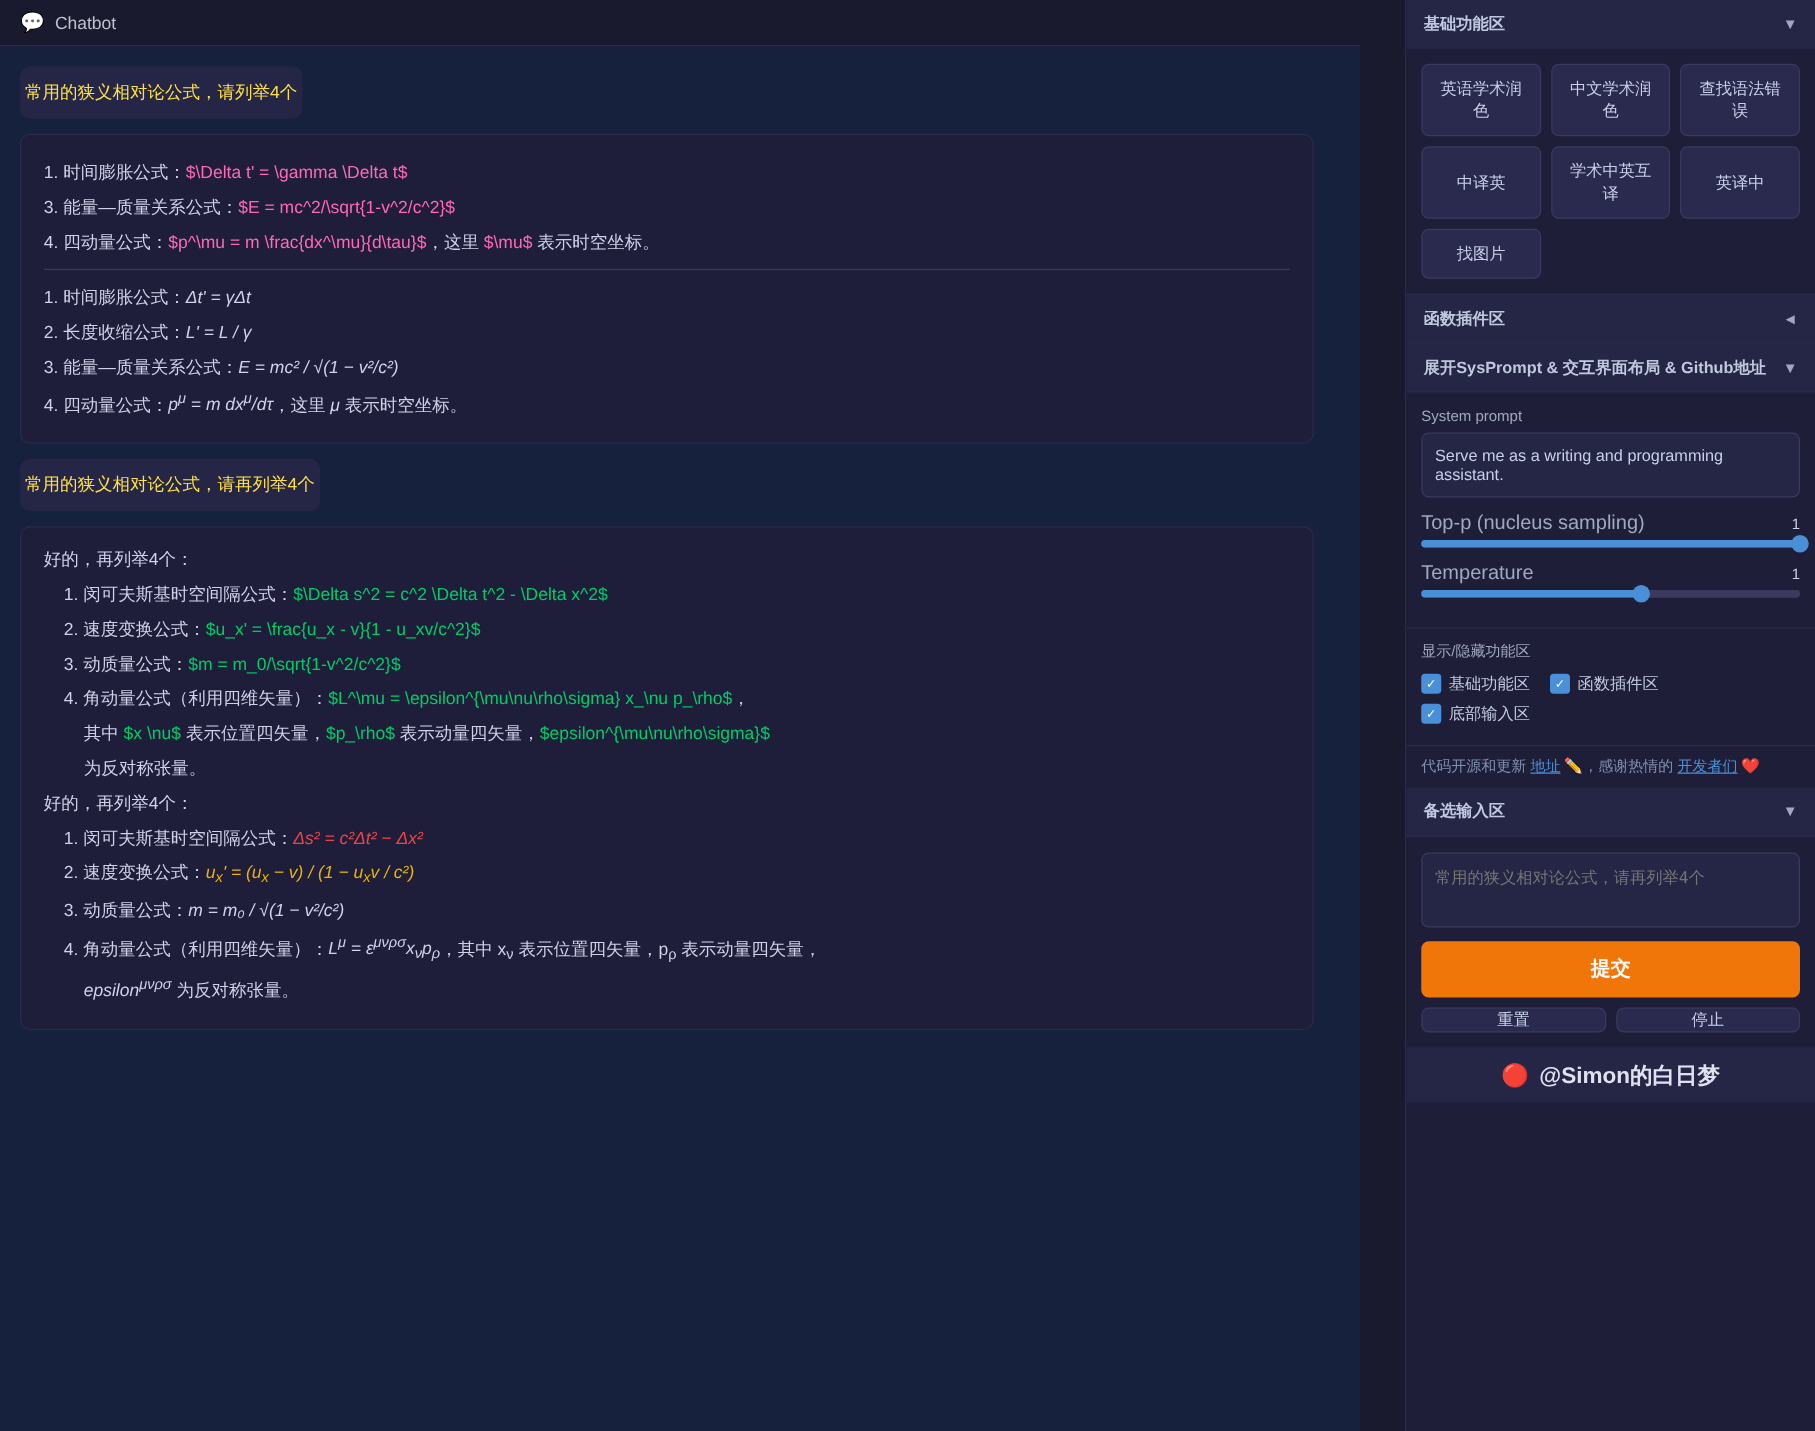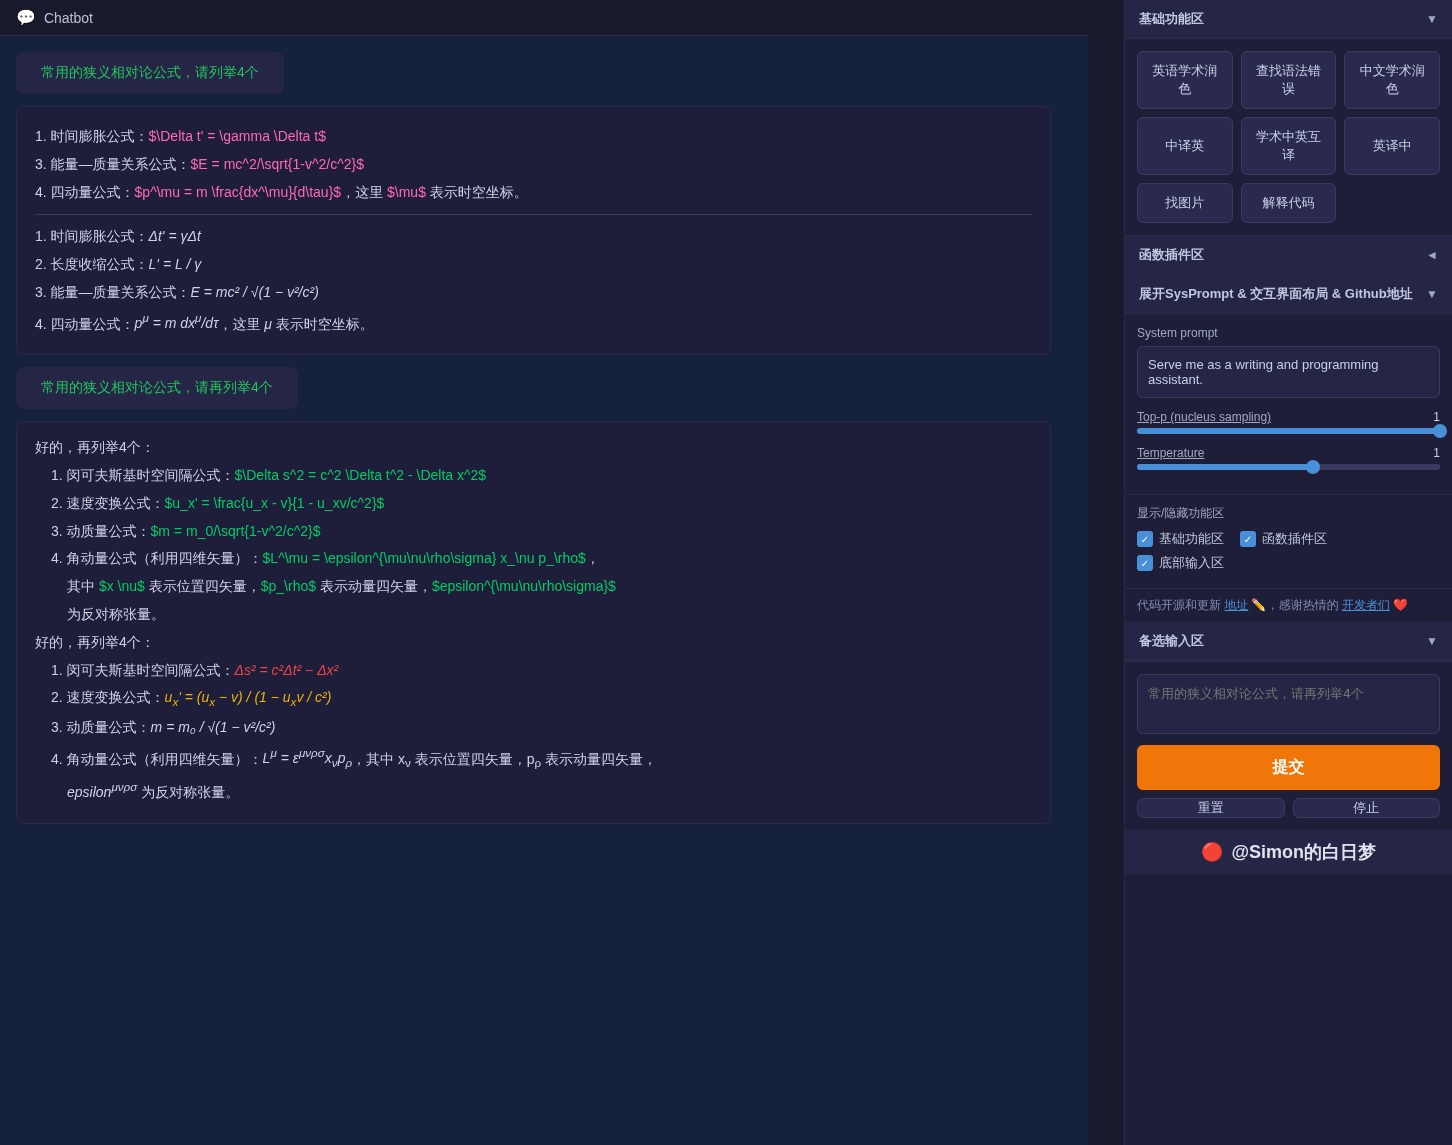--- a/index.html
+++ b/index.html
@@ -36,22 +36,22 @@
       flex: 1;
       padding: 16px;
       overflow-y: auto;
       display: flex;
       flex-direction: column;
       gap: 12px;
     }
     .user-bubble {
       background: #252545;
       border-radius: 8px;
-      padding: 12px 25px;
-      color: #22c55e;
+      padding: 12px 4px;
+      color: #fde047;
       font-size: 14px;
       max-width: 95%;
       align-self: flex-start;
     }
     .assistant-bubble {
       background: #1e1e3a;
       border-radius: 8px;
       padding: 14px 18px;
       color: #d0d0e8;
       font-size: 14px;
@@ -156,22 +156,21 @@
       margin-bottom: 12px;
     }
     .slider-label-row {
       display: flex;
       justify-content: space-between;
       align-items: center;
       margin-bottom: 4px;
     }
     .slider-label {
       color: #a0a8c0;
-      font-size: 12px;
-      text-decoration: underline;
+      font-size: 16px;
     }
     .slider-value {
       color: #c8d0e8;
       font-size: 12px;
     }
     .slider-track {
       width: 100%;
       height: 6px;
       background: #3a3a5e;
       border-radius: 3px;
@@ -354,27 +353,26 @@
 </div>
 
 <div class="right-panel">
 
   <div class="section-header">
     <span class="section-header-title">基础功能区</span>
     <span class="section-arrow">▼</span>
   </div>
   <div class="btn-grid">
     <button class="func-btn">英语学术润色</button>
+    <button class="func-btn">中文学术润色</button>
     <button class="func-btn">查找语法错误</button>
-    <button class="func-btn">中文学术润色</button>
     <button class="func-btn">中译英</button>
     <button class="func-btn">学术中英互译</button>
     <button class="func-btn">英译中</button>
     <button class="func-btn">找图片</button>
-    <button class="func-btn">解释代码</button>
   </div>
 
   <div class="plugin-section">
     <span class="section-header-title">函数插件区</span>
     <span class="section-arrow">◄</span>
   </div>
 
   <div class="section-header">
     <span class="section-header-title">展开SysPrompt &amp; 交互界面布局 &amp; Github地址</span>
     <span class="section-arrow">▼</span>

